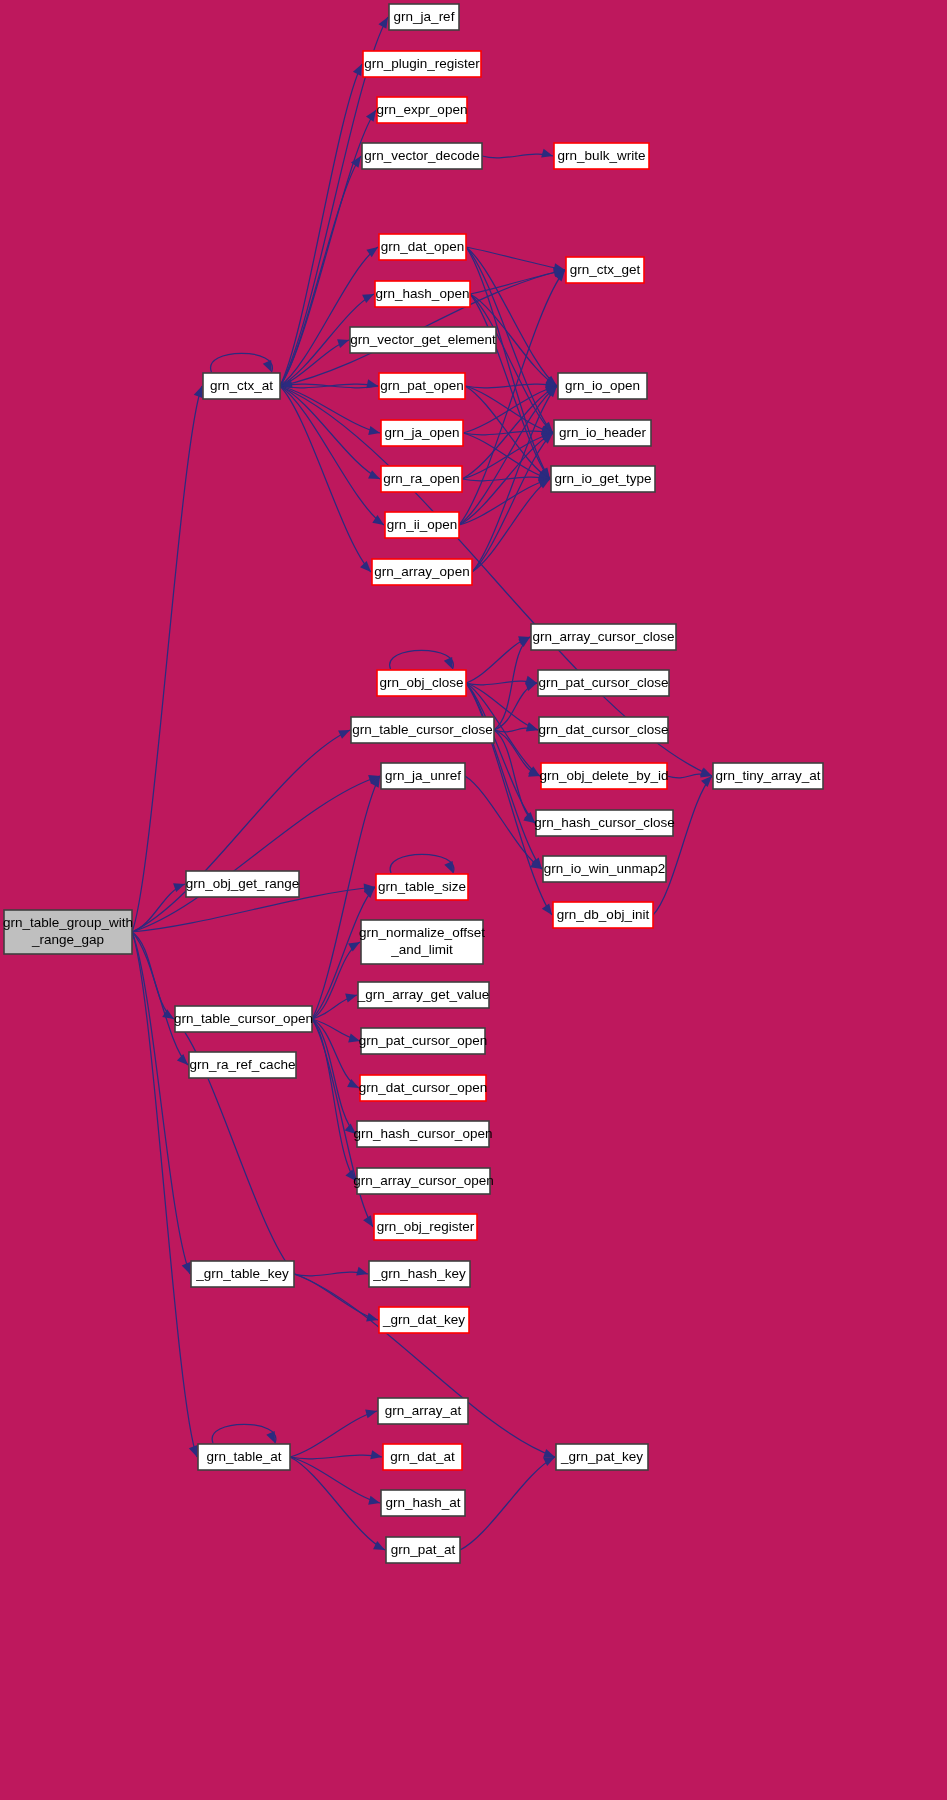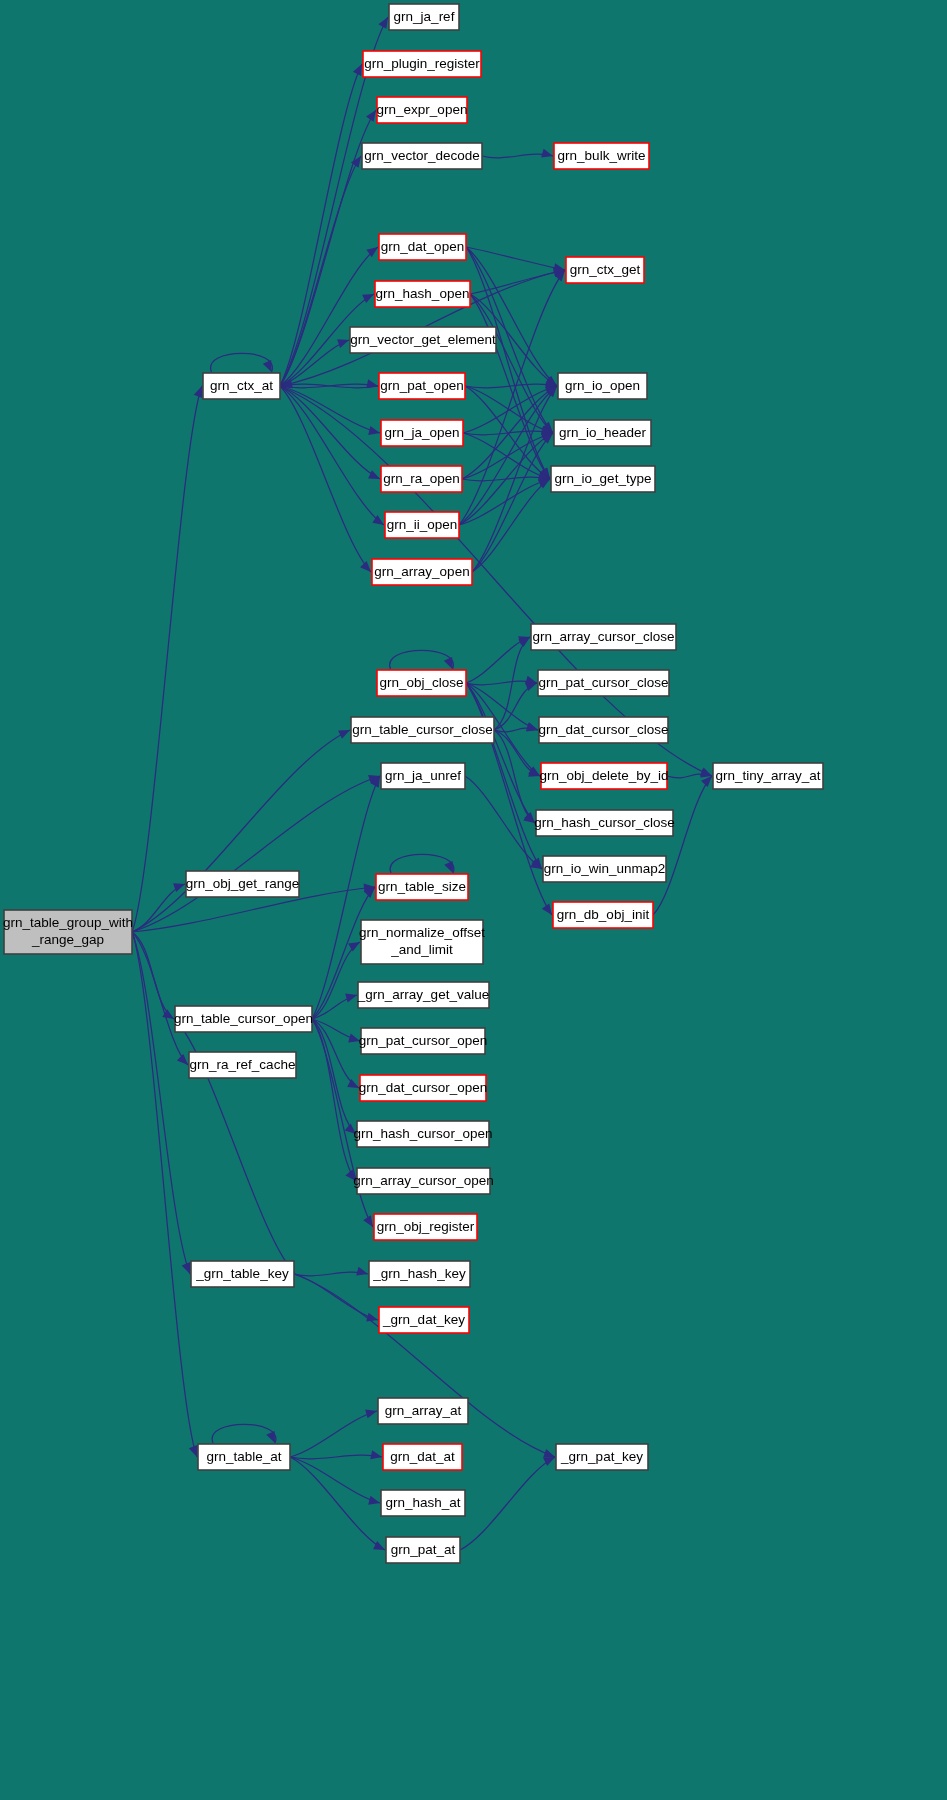--- a/index.html
+++ b/index.html
@@ -10,21 +10,21 @@
   body {
     width: 947px;
     height: 1800px;
     font-family: "Liberation Sans", sans-serif;
     overflow: hidden;
   }
   #graph-root {
     position: relative;
     width: 947px;
     height: 1800px;
-    background: #0f766e;
+    background: #be185d;
   }
   svg.callgraph {
     display: block;
     width: 947px;
     height: 1800px;
   }
   .node-box {
     fill: #ffffff;
     stroke: #404040;
     stroke-width: 1.6;

